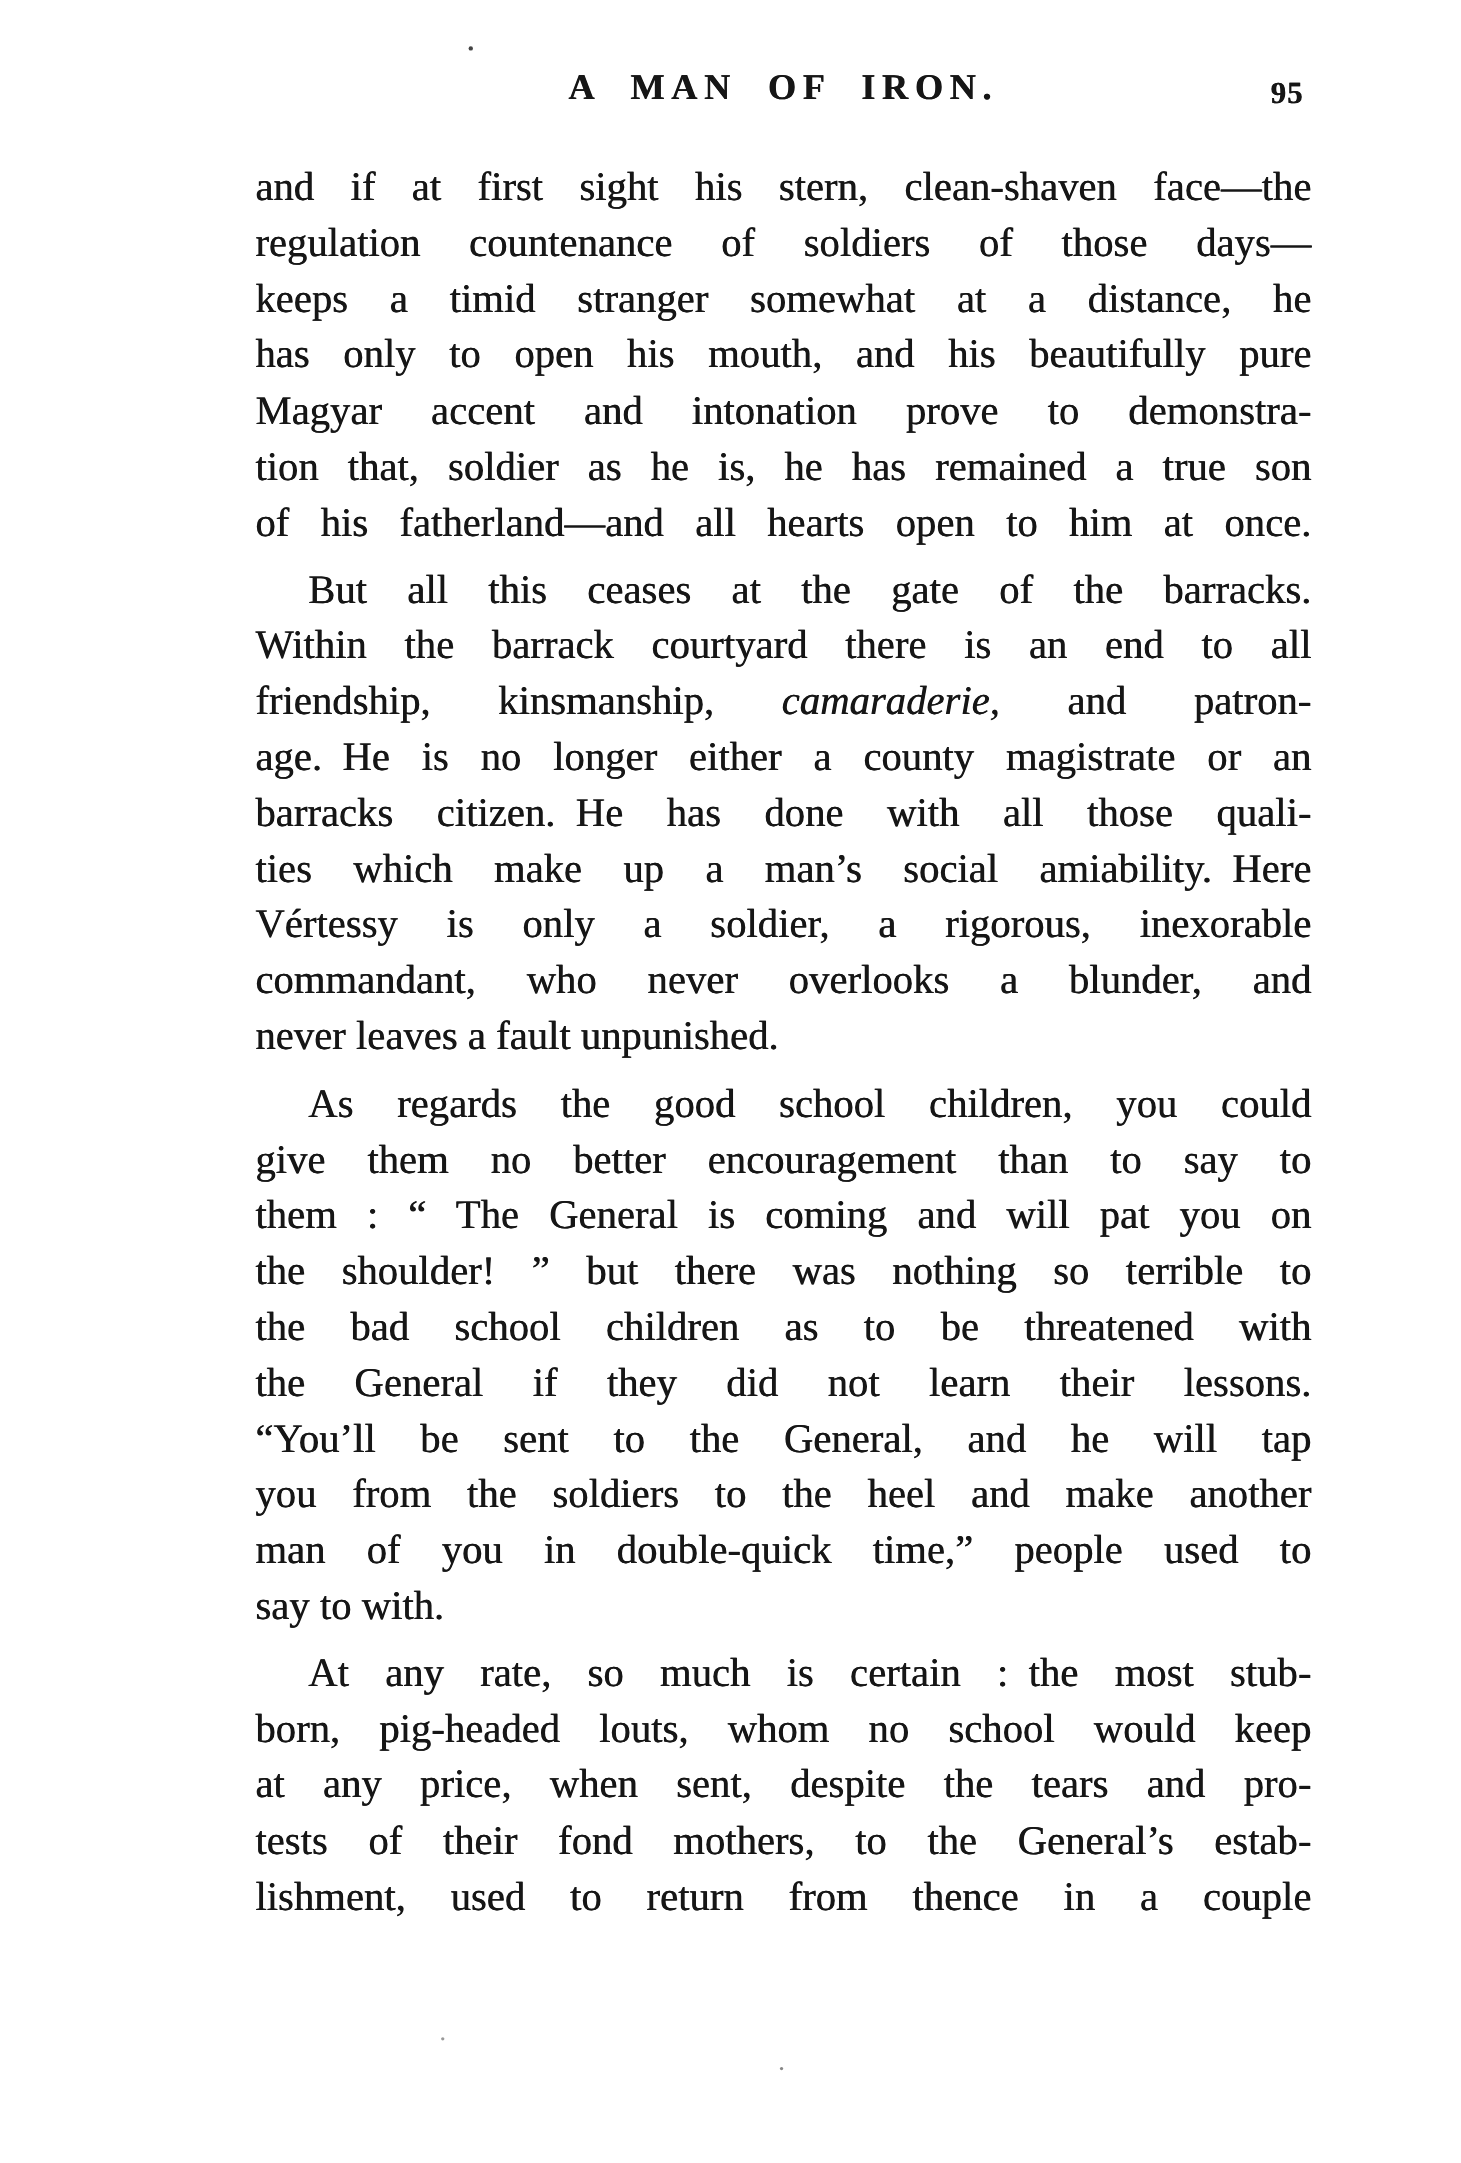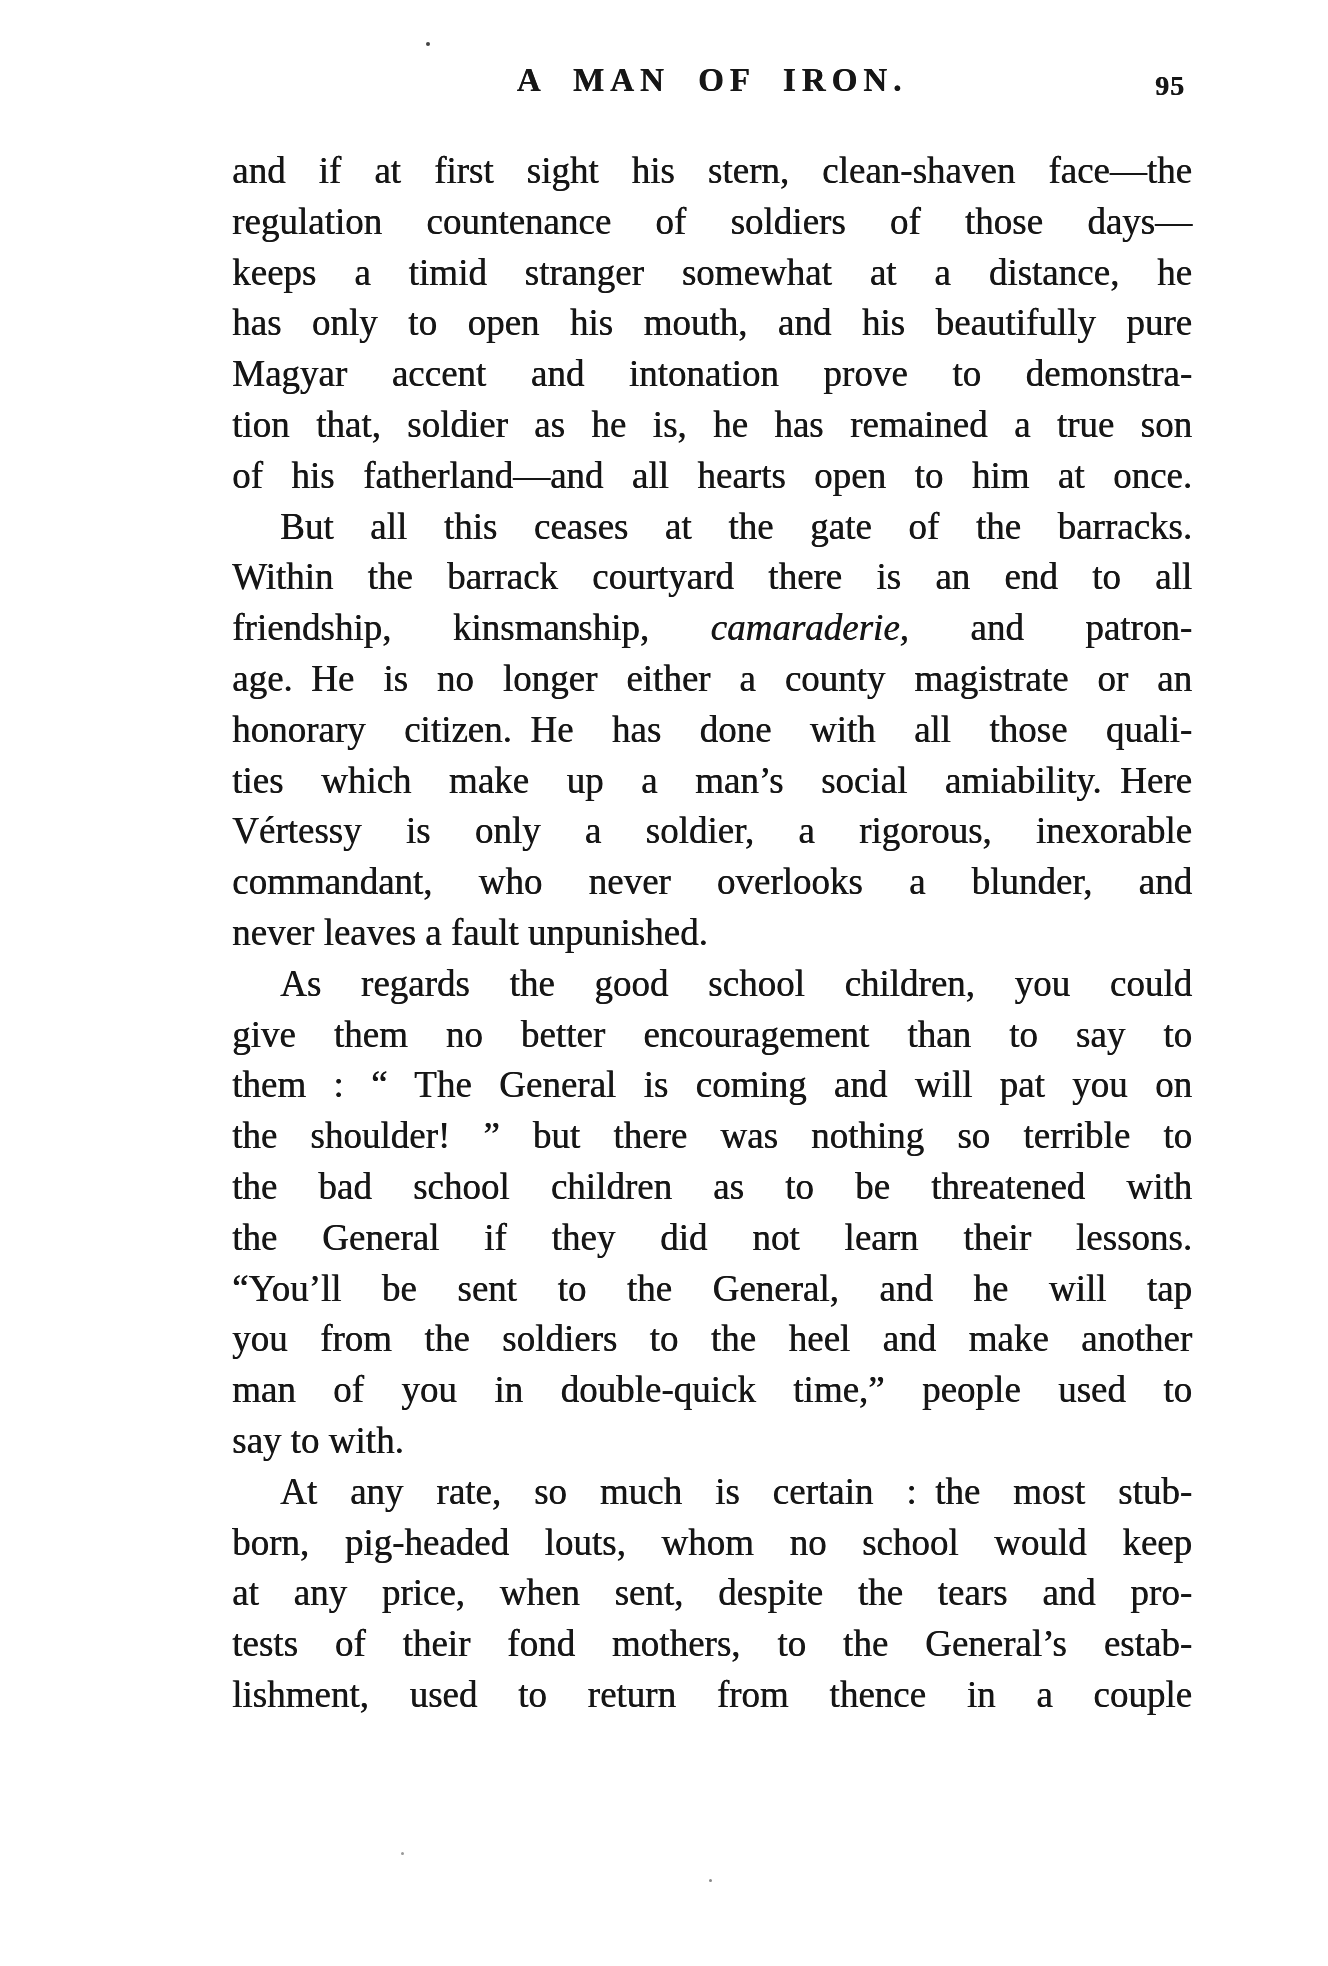--- a/index.html
+++ b/index.html
@@ -57,20 +57,21 @@
     text-align-last: justify;
     text-justify: inter-word;
     white-space: normal;
   }
   .line.no-just {
     text-align: center;
     text-align-last: left;
   }
   .line.indent {
     padding-left: 48px;
+    margin-top: 10px;
   }
   .italic {
     font-style: italic;
   }
   .speck {
     position: absolute;
     border-radius: 50%;
   }
   .speck-1 { left: 426px; top: 42px;   width: 4px; height: 4px; background: #444; }
   .speck-2 { left: 401px; top: 1852px; width: 3px; height: 3px; background: #999; }
@@ -92,21 +93,21 @@
       <div class="line"><span>regulation countenance of soldiers of those days—</span></div>
       <div class="line"><span>keeps a timid stranger somewhat at a distance, he</span></div>
       <div class="line"><span>has only to open his mouth, and his beautifully pure</span></div>
       <div class="line"><span>Magyar accent and intonation prove to demonstra-</span></div>
       <div class="line"><span>tion that, soldier as he is, he has remained a true son</span></div>
       <div class="line"><span>of his fatherland—and all hearts open to him at once.</span></div>
       <div class="line indent"><span>But all this ceases at the gate of the barracks.</span></div>
       <div class="line"><span>Within the barrack courtyard there is an end to all</span></div>
       <div class="line"><span>friendship, kinsmanship, </span><span class="italic">camaraderie,</span><span> and patron-</span></div>
       <div class="line"><span>age. He is no longer either a county magistrate or an</span></div>
-      <div class="line"><span>honorary citizen. He has done with all those quali-</span></div>
+      <div class="line"><span>barracks citizen. He has done with all those quali-</span></div>
       <div class="line"><span>ties which make up a man’s social amiability. Here</span></div>
       <div class="line"><span>Vértessy is only a soldier, a rigorous, inexorable</span></div>
       <div class="line"><span>commandant, who never overlooks a blunder, and</span></div>
       <div class="line no-just"><span>never leaves a fault unpunished.</span></div>
       <div class="line indent"><span>As regards the good school children, you could</span></div>
       <div class="line"><span>give them no better encouragement than to say to</span></div>
       <div class="line"><span>them : “ The General is coming and will pat you on</span></div>
       <div class="line"><span>the shoulder! ” but there was nothing so terrible to</span></div>
       <div class="line"><span>the bad school children as to be threatened with</span></div>
       <div class="line"><span>the General if they did not learn their lessons.</span></div>

